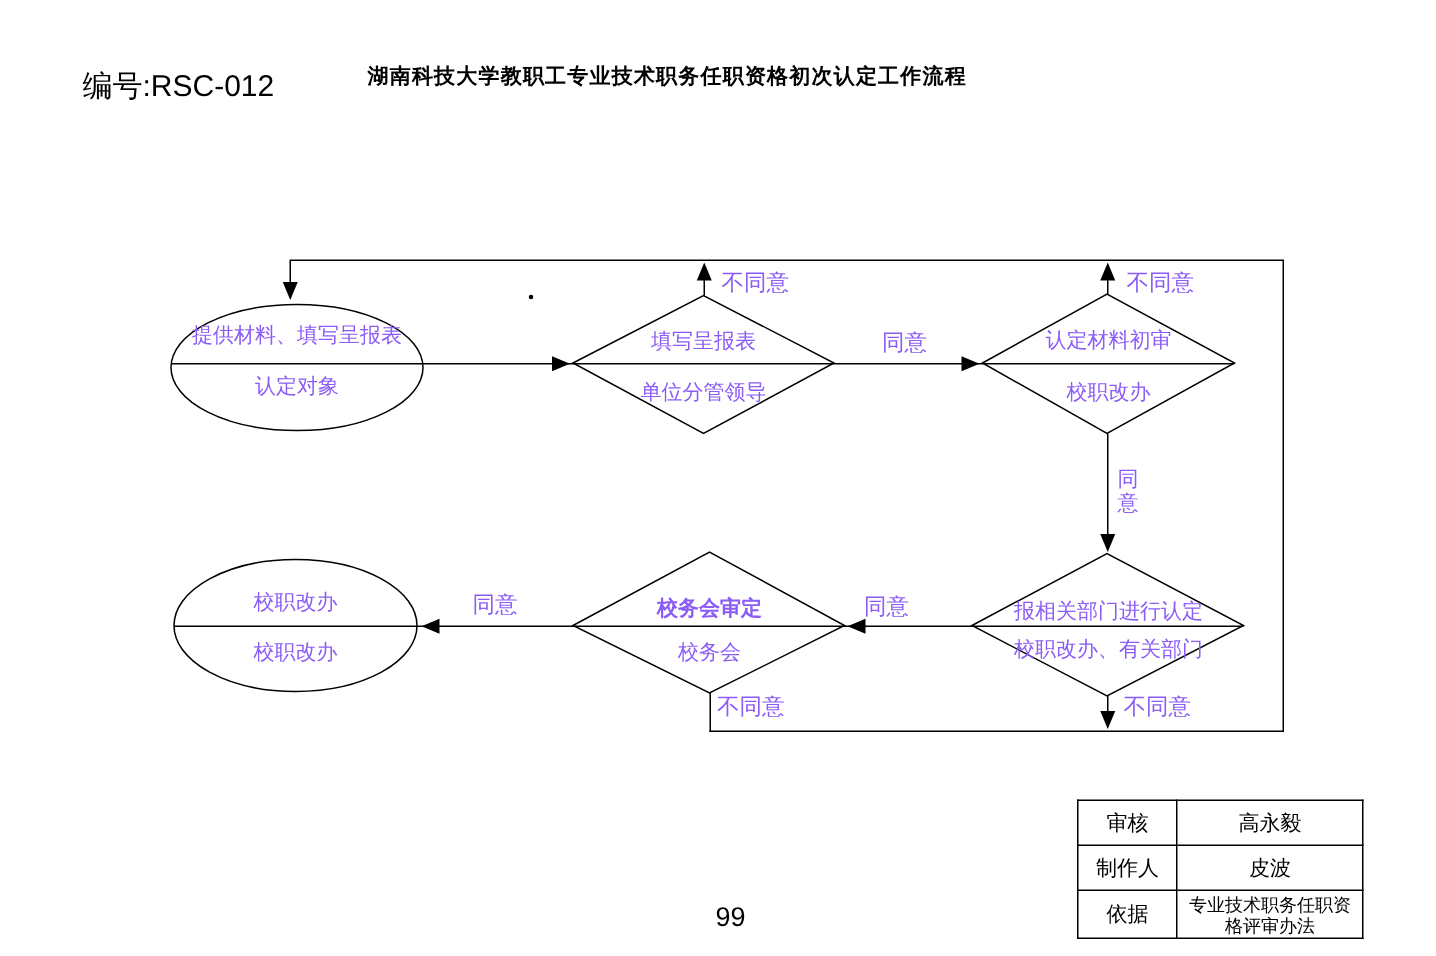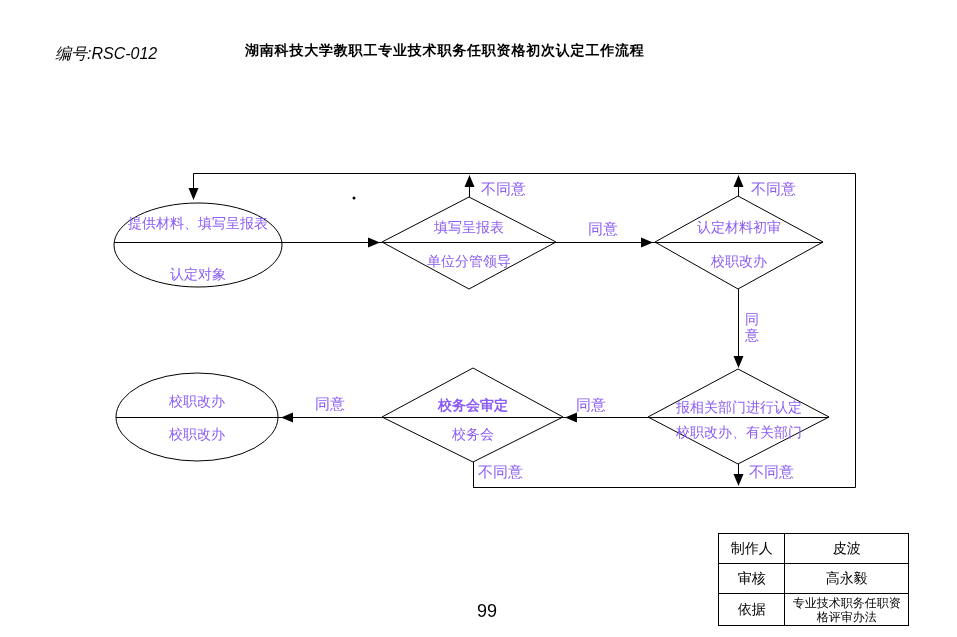--- a/index.html
+++ b/index.html
@@ -8,23 +8,22 @@
     width: 957px;
     height: 637px;
     background: #ffffff;
     font-family: "Liberation Sans", sans-serif;
     color: #000;
     overflow: hidden;
   }
   .abs { position: absolute; }
   .doc-number {
     left: 55px; top: 44px;
-    font-size: 16px;
+    font-size: 20px;
     white-space: nowrap;
-    font-style: italic;
   }
   .doc-title {
     left: 245px; top: 42px;
     font-size: 14px;
     font-weight: bold;
     letter-spacing: 0.8px;
     white-space: nowrap;
   }
   .flow-svg { left: 0; top: 0; }
   .lbl {
@@ -110,21 +109,21 @@
       <polygon points="565,417.5 577,412.5 577,422.5"></polygon>
       <polygon points="281,417.5 293,412.5 293,422.5"></polygon>
       <polygon points="738.5,486 733.5,474 743.5,474"></polygon>
       <polygon points="193.5,200 188.5,188 198.5,188"></polygon>
 
       <circle cx="354" cy="198" r="1.5"></circle>
     </g>
   </svg>
 
   <div class="lbl ctr" style="left:198px; top:216px;">提供材料、填写呈报表</div>
-  <div class="lbl ctr" style="left:198px; top:267px;text-align:right;">认定对象</div>
+  <div class="lbl ctr" style="left:198px; top:250px;text-align:right;">认定对象</div>
 
   <div class="lbl ctr" style="left:469px; top:220px;">填写呈报表</div>
   <div class="lbl ctr" style="left:469px; top:254px;">单位分管领导</div>
 
   <div class="lbl ctr" style="left:739px; top:220px;font-family:Liberation Serif, serif;">认定材料初审</div>
   <div class="lbl ctr" style="left:739px; top:254px;">校职改办</div>
 
   <div class="lbl ctr" style="left:739px; top:400px;">报相关部门进行认定</div>
   <div class="lbl ctr" style="left:739px; top:425px;">校职改办、有关部门</div>
 
@@ -139,26 +138,26 @@
   <div class="lbl edge-lbl" style="left:751px; top:181px;">不同意</div>
   <div class="lbl vert" style="left:744px; top:311px;">同意</div>
   <div class="lbl edge-lbl" style="left:576px; top:397px;">同意</div>
   <div class="lbl edge-lbl" style="left:315px; top:396px;">同意</div>
   <div class="lbl edge-lbl" style="left:478px; top:464px;">不同意</div>
   <div class="lbl edge-lbl" style="left:749px; top:464px;">不同意</div>
 
   <table class="info-table">
     <tbody>
       <tr>
+        <td class="c1">审核</td>
+        <td class="c2">高永毅</td>
+      </tr>
+      <tr>
         <td class="c1">制作人</td>
         <td class="c2">皮波</td>
-      </tr>
-      <tr>
-        <td class="c1">审核</td>
-        <td class="c2">高永毅</td>
       </tr>
       <tr>
         <td class="c1" style="height:31px;">依据</td>
         <td class="c2 wrap-val">专业技术职务任职资格评审办法</td>
       </tr>
     </tbody>
   </table>
 
   <div class="abs page-number">99</div>
 

